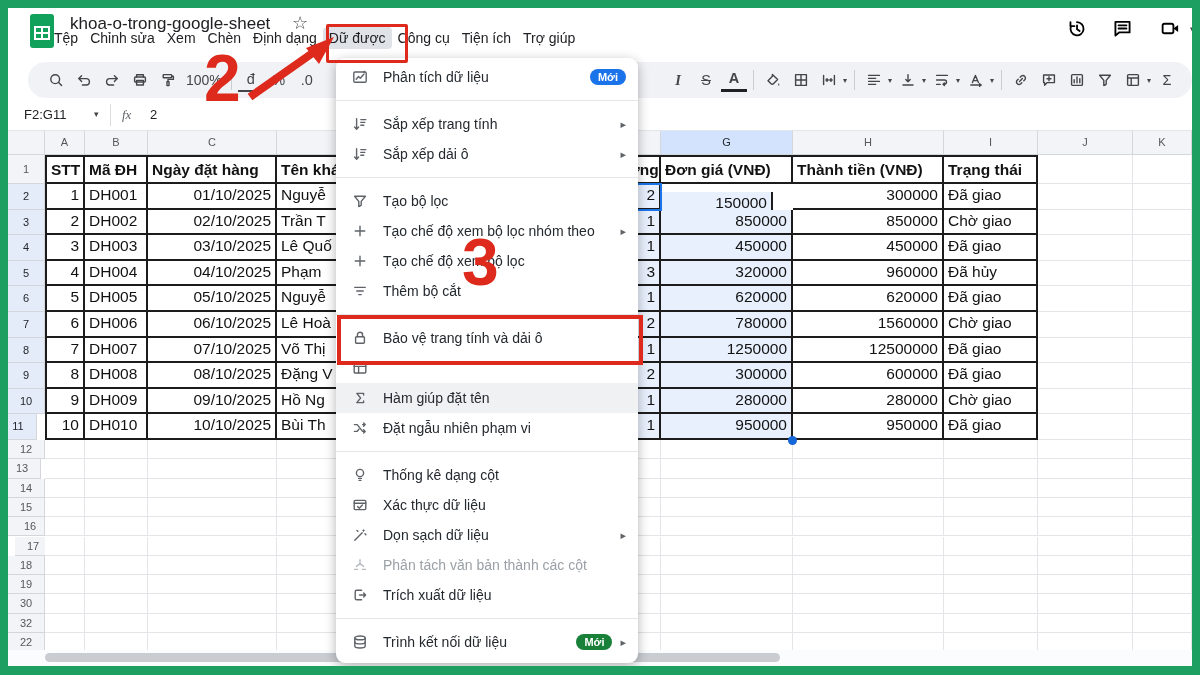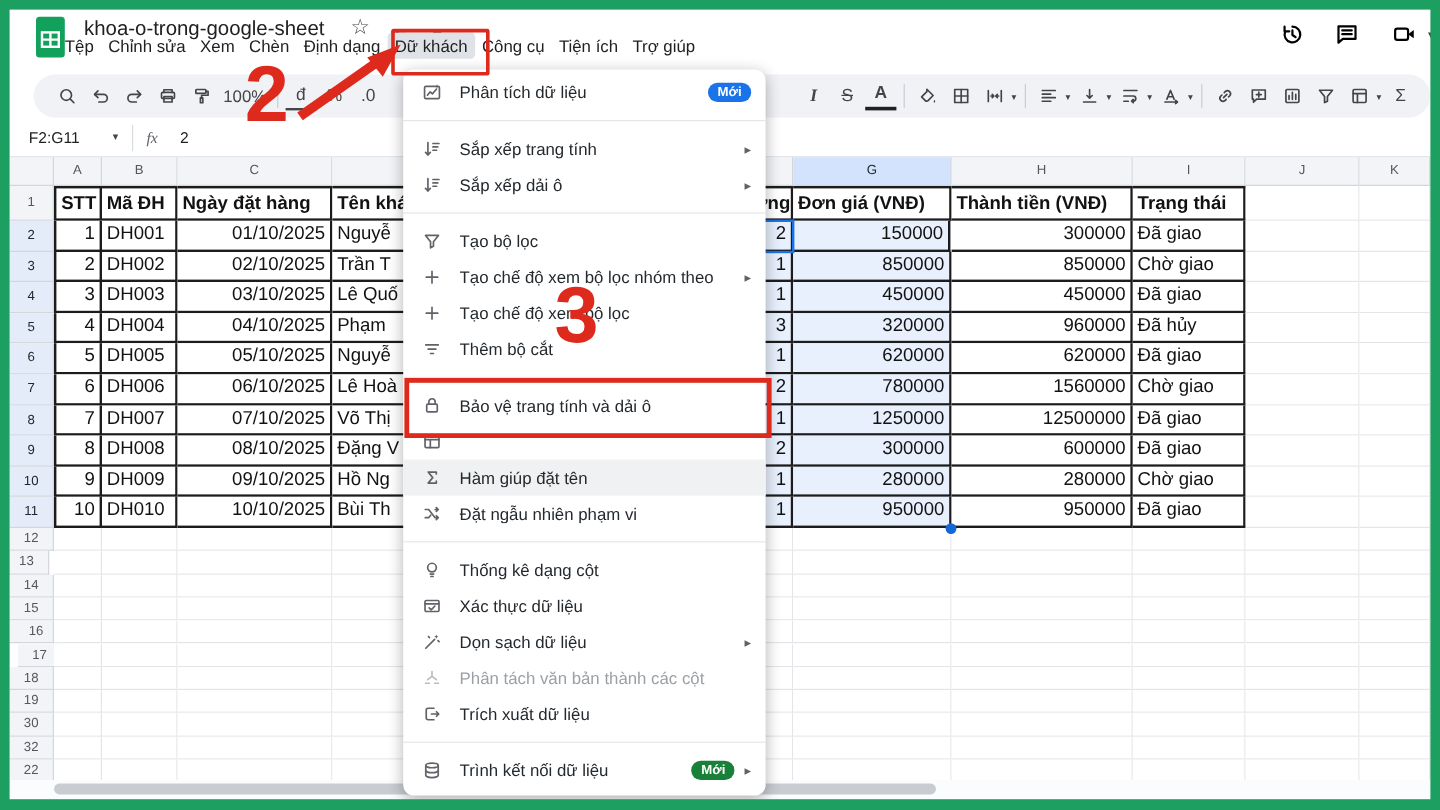--- a/index.html
+++ b/index.html
@@ -98,21 +98,21 @@
     <div class="rowhdr" style="left: 8px; top: 155px; width: 37px; height: 29px; line-height: 28px;">1</div>
     <div class="rowhdr selrow" style="left: 8px; top: 184px; width: 37px; height: 25.6px; line-height: 24.6px;">2</div>
     <div class="rowhdr selrow" style="left: 8px; top: 209.6px; width: 37px; height: 25.6px; line-height: 24.6px;">3</div>
     <div class="rowhdr selrow" style="left: 8px; top: 235.2px; width: 37px; height: 25.6px; line-height: 24.6px;">4</div>
     <div class="rowhdr selrow" style="left: 8px; top: 260.8px; width: 37px; height: 25.6px; line-height: 24.6px;">5</div>
     <div class="rowhdr selrow" style="left: 8px; top: 286.4px; width: 37px; height: 25.6px; line-height: 24.6px;">6</div>
     <div class="rowhdr selrow" style="left: 8px; top: 312px; width: 37px; height: 25.6px; line-height: 24.6px;">7</div>
     <div class="rowhdr selrow" style="left: 8px; top: 337.6px; width: 37px; height: 25.6px; line-height: 24.6px;">8</div>
     <div class="rowhdr selrow" style="left: 8px; top: 363.2px; width: 37px; height: 25.6px; line-height: 24.6px;">9</div>
     <div class="rowhdr selrow" style="left: 8px; top: 388.8px; width: 37px; height: 25.6px; line-height: 24.6px;">10</div>
-    <div class="rowhdr selrow" style="left: 8px; top: 414.4px; width: 37px; height: 25.6px; line-height: 24.6px;">11</div>
+    <div class="rowhdr selrow" style="left: 0; top: 414.4px; width: 37px; height: 25.6px; line-height: 24.6px;">11</div>
     <div class="rowhdr" style="left: 8px; top: 440px; width: 37px; height: 19.3px; line-height: 18.3px;">12</div>
     <div class="rowhdr" style="left: 4px; top: 459.3px; width: 37px; height: 19.3px; line-height: 18.3px; text-align: center;">13</div>
     <div class="rowhdr" style="left: 8px; top: 478.6px; width: 37px; height: 19.3px; line-height: 18.3px;">14</div>
     <div class="rowhdr" style="left: 8px; top: 497.9px; width: 37px; height: 19.3px; line-height: 18.3px;">15</div>
     <div class="rowhdr" style="left: 8px; top: 517.2px; width: 37px; height: 19.3px; line-height: 18.3px; padding-left: 8px;">16</div>
     <div class="rowhdr" style="left: 15px; top: 536.5px; width: 37px; height: 19.3px; line-height: 18.3px;">17</div>
     <div class="rowhdr" style="left: 8px; top: 555.8px; width: 37px; height: 19.3px; line-height: 18.3px;">18</div>
     <div class="rowhdr" style="left: 8px; top: 575.1px; width: 37px; height: 19.3px; line-height: 18.3px;">19</div>
     <div class="rowhdr" style="left: 8px; top: 594.4px; width: 37px; height: 19.3px; line-height: 18.3px;">30</div>
     <div class="rowhdr" style="left: 8px; top: 613.7px; width: 37px; height: 19.3px; line-height: 18.3px;">32</div>
@@ -127,21 +127,21 @@
     <div class="cell tbl hdr topb" style="left: 793px; top: 155px; width: 151px; height: 29px; line-height: 26px;">Thành tiền (VNĐ)</div>
     <div class="cell tbl hdr topb" style="left: 944px; top: 155px; width: 94px; height: 29px; line-height: 26px;">Trạng thái</div>
     <div class="cell" style="left: 1038px; top: 155px; width: 95px; height: 29px; line-height: 28px;"></div>
     <div class="cell" style="left: 1133px; top: 155px; width: 59px; height: 29px; line-height: 28px;"></div>
     <div class="cell tbl leftb ar" style="left: 45px; top: 184px; width: 40px; height: 25.6px; line-height: 22.6px;">1</div>
     <div class="cell tbl" style="left: 85px; top: 184px; width: 63px; height: 25.6px; line-height: 22.6px;">DH001</div>
     <div class="cell tbl ar" style="left: 148px; top: 184px; width: 129px; height: 25.6px; line-height: 22.6px;">01/10/2025</div>
     <div class="cell tbl" style="left: 277px; top: 184px; width: 143px; height: 25.6px; line-height: 22.6px;">Nguyễ</div>
     <div class="cell tbl" style="left: 420px; top: 184px; width: 165px; height: 25.6px; line-height: 22.6px;"></div>
     <div class="cell tbl sel ar" style="left: 585px; top: 184px; width: 76px; height: 25.6px; line-height: 22.6px;">2</div>
-    <div class="cell tbl sel ar" style="left: 661px; top: 184px; width: 131px; height: 25.6px; line-height: 22.6px;">150000</div>
+    <div class="cell tbl sel ar" style="left: 661px; top: 192px; width: 112px; height: 25.6px; line-height: 22.6px;">150000</div>
     <div class="cell tbl ar" style="left: 793px; top: 184px; width: 151px; height: 25.6px; line-height: 22.6px;">300000</div>
     <div class="cell tbl" style="left: 944px; top: 184px; width: 94px; height: 25.6px; line-height: 22.6px;">Đã giao</div>
     <div class="cell" style="left: 1038px; top: 184px; width: 95px; height: 25.6px; line-height: 24.6px;"></div>
     <div class="cell" style="left: 1133px; top: 184px; width: 59px; height: 25.6px; line-height: 24.6px;"></div>
     <div class="cell tbl leftb ar" style="left: 45px; top: 209.6px; width: 40px; height: 25.6px; line-height: 22.6px;">2</div>
     <div class="cell tbl" style="left: 85px; top: 209.6px; width: 63px; height: 25.6px; line-height: 22.6px;">DH002</div>
     <div class="cell tbl ar" style="left: 148px; top: 209.6px; width: 129px; height: 25.6px; line-height: 22.6px;">02/10/2025</div>
     <div class="cell tbl" style="left: 277px; top: 209.6px; width: 143px; height: 25.6px; line-height: 22.6px;">Trần T</div>
     <div class="cell tbl" style="left: 420px; top: 209.6px; width: 165px; height: 25.6px; line-height: 22.6px;"></div>
     <div class="cell tbl sel ar" style="left: 585px; top: 209.6px; width: 76px; height: 25.6px; line-height: 22.6px;">1</div>
@@ -405,21 +405,21 @@
       </svg>
     </span>
   <span class="abs" style="left:1182px;top:16px;font-size:9px;color:#444">▾</span>
 </div>
 <div id="menubar">
     <div class="mb">Tệp</div>
     <div class="mb">Chỉnh sửa</div>
     <div class="mb">Xem</div>
     <div class="mb">Chèn</div>
     <div class="mb">Định dạng</div>
-    <div class="mb active">Dữ khách</div>
+    <div class="mb active">Dữ được</div>
     <div class="mb">Công cụ</div>
     <div class="mb">Tiện ích</div>
     <div class="mb">Trợ giúp</div>
   </div>
 
 <div id="toolbar">
   <div class="tg" style="left:14px" id="tgleft">
       <div class="tb">
         <svg class="icosvg" width="16" height="16" viewBox="0 0 16 16" fill="none" stroke="currentColor" stroke-width="1.4" stroke-linecap="round" stroke-linejoin="round">
           <circle cx="7.2" cy="7.2" r="4.4"></circle>

